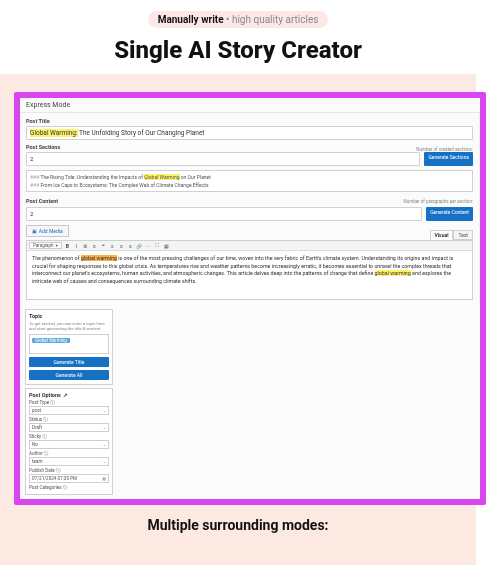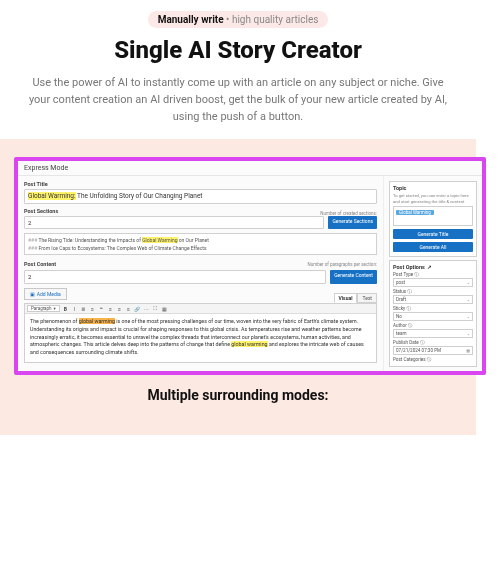--- a/index.html
+++ b/index.html
@@ -38,37 +38,38 @@
     padding: 0 26px 14px;
   }
 
   .shot-wrap {
     background: #fce9e2;
     width: 100%;
     padding: 18px 14px 14px;
   }
   .shot {
     background: #fbfbfb;
-    border: 4px solid #d946ef;
+    border: 6px solid #d946ef;
     border-radius: 2px;
     width: 472px;
     font-size: 5.5px;
     color: #333;
     display: flex;
     flex-direction: column;
   }
   .shot-header {
     padding: 3px 6px;
     font-size: 7px;
     border-bottom: 1px solid #e6e6e6;
     font-weight: 400;
     color:#444;
   }
   .shot-body {
     display: flex;
+    flex-direction: column;
   }
   .shot-main { flex: 1; padding: 5px 6px 4px; border-right: 1px solid #eee; }
   .shot-side { width: 98px; padding: 5px 5px 4px; display:flex; flex-direction:column; gap:3px; }
 
   .label { font-size: 5.5px; font-weight:700; color:#444; margin-bottom:2px; display:block; }
   .sublabel { font-size: 4.5px; color:#888; text-align:right; }
   .row-between { display:flex; justify-content:space-between; align-items:flex-end; }
 
   .field {
     background:#fff;
@@ -172,21 +173,20 @@
 <div class="page">
 
   <div class="top-pill">
     <span class="badge">
       <span class="bold">Manually write</span><span class="light"> • high quality articles</span>
     </span>
   </div>
 
   <h1 class="title">Single AI Story Creator</h1>
 
-  <p class="lead">Use the power of AI to instantly come up with an article on any subject or niche. Give your content creation an AI driven boost, get the bulk of your new article created by AI, using the push of a button.</p>
 
   <div class="shot-wrap">
     <div class="shot">
       <div class="shot-header">Express Mode</div>
       <div class="shot-body">
 
         <div class="shot-main">
 
           <span class="label">Post Title</span>
           <div class="field title-field">

